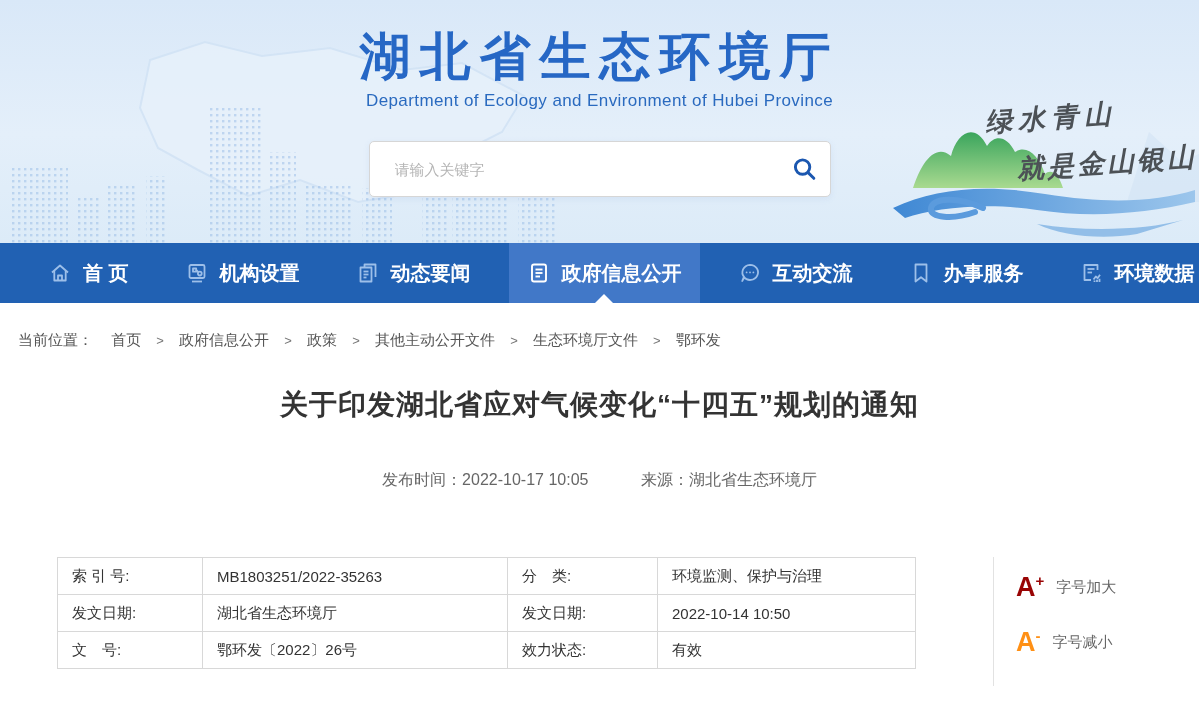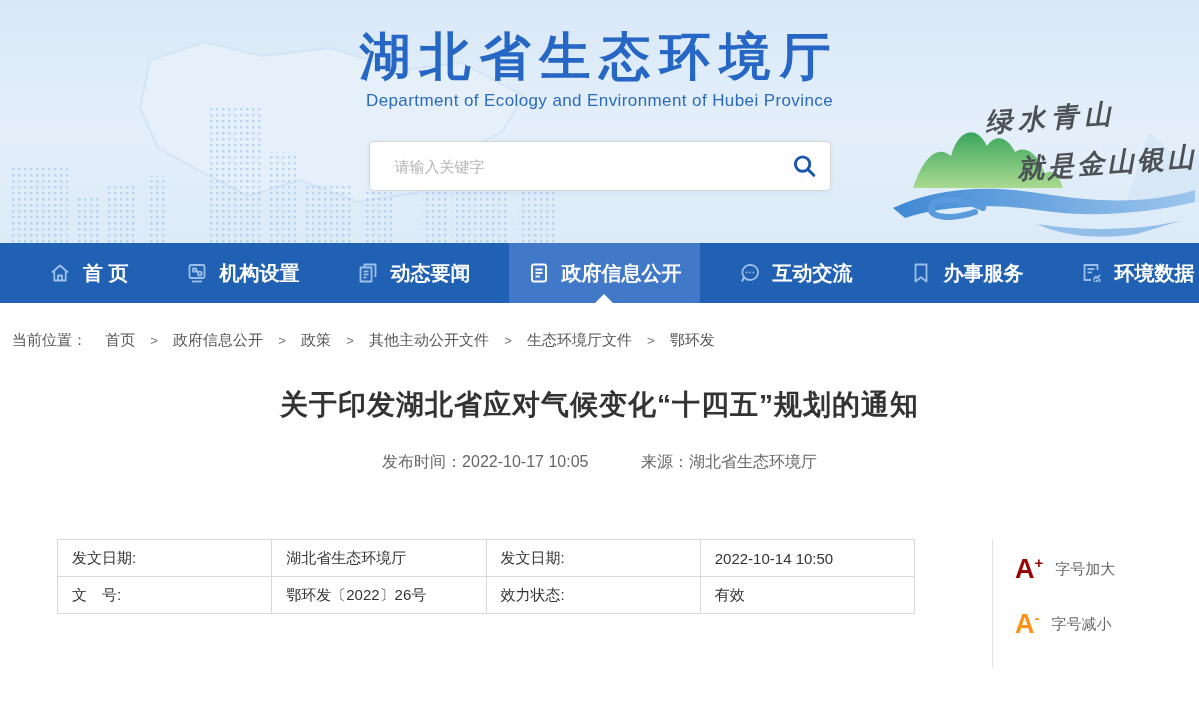--- a/index.html
+++ b/index.html
@@ -10,41 +10,41 @@
   .header { position:relative; height:243px; background:linear-gradient(180deg,#d9e8f8 0%,#e4effa 55%,#dcebf8 100%); overflow:hidden; }
   .decor-left { position:absolute; left:0; top:0; pointer-events:none; }
   .decor-right { position:absolute; right:0; top:92px; width:312px; height:151px; pointer-events:none; }
   .slogan-line { position:absolute; font-family:"DejaVu Serif",serif; font-style:italic; font-weight:bold; color:#4c5156; white-space:nowrap; transform:rotate(-4deg); }
   .slogan-1 { top:8px; left:98px; font-size:27px; letter-spacing:6px; }
   .slogan-2 { top:53px; left:130px; font-size:27px; letter-spacing:3px; }
 
   .header-center { position:absolute; left:50%; transform:translateX(-50%); top:28px; text-align:center; width:560px; }
   .site-title { font-family:"DejaVu Serif",serif; font-weight:bold; font-size:51px; letter-spacing:9px; color:#2667c5; line-height:1.1; }
   .site-subtitle { margin-top:7px; font-size:17px; color:#2a6abf; letter-spacing:0.4px; }
-  .search-box { position:relative; width:462px; height:50px; margin:30px auto 0; background:#fff; border:1px solid #d6d6d6; border-radius:5px; box-shadow:0 2px 6px rgba(120,160,210,.12);text-decoration:underline; }
+  .search-box { position:relative; width:462px; height:56px; margin:30px auto 0; background:#fff; border:1px solid #d6d6d6; border-radius:5px; box-shadow:0 2px 6px rgba(120,160,210,.12);text-decoration:underline; }
   .search-input { width:100%; height:100%; border:none; outline:none; background:transparent; padding:0 60px 0 25px; font-size:15px; color:#333; font-family:"Liberation Sans",sans-serif; }
   .search-input::placeholder { color:#b5b5b5; }
   .search-btn { position:absolute; right:12px; top:50%; transform:translateY(-50%); background:none; border:none; cursor:pointer; color:#1b57b0; display:flex; }
 
   
   .nav { display:flex; align-items:center; justify-content:space-between; height:60px; background:#2161b3; padding:0 30px; position:relative;gap:20px; }
   .nav-item { position:relative; display:flex; align-items:center; gap:11px; height:100%; padding:0 18px; color:#fff; font-size:20px; font-weight:bold; cursor:pointer; white-space:nowrap; }
   .nav-icon { display:flex; color:#9dbfe9; }
   .nav-item.active { background:#4178c8; }
   .nav-item.active .nav-icon { color:#fff; }
   .nav-item.active::after { content:""; position:absolute; bottom:0; left:50%; margin-left:-9px; width:0; height:0; border-left:9px solid transparent; border-right:9px solid transparent; border-bottom:9px solid #fff; }
 
   
-  .breadcrumb { padding:28px 0 10px 12px; font-size:15px; color:#555; }
+  .breadcrumb { padding:28px 0 10px 18px; font-size:15px; color:#555; }
   .crumb { color:#555; cursor:pointer; }
   .sep { margin:0 11px; color:#777; font-size:13px; }
 
   
   .article-title { margin-top:26px; text-align:center; font-size:28px; font-weight:bold; color:#333; letter-spacing:1px; }
-  .article-meta { margin-top:28px; text-align:center; font-size:16px; color:#666; }
+  .article-meta { margin-top:46px; text-align:center; font-size:16px; color:#666; }
   .meta-source { margin-left:48px; }
 
   
   .content { display:flex; align-items:flex-start; margin:66px 0 0 57px; }
   .info-table { border-collapse:collapse; width:858px; table-layout:fixed; background:#fff; }
   .info-table td { border:1px solid #d8d8d8; height:37px; font-size:15px; color:#333; padding:4px 10px 4px 14px; vertical-align:middle; }
   .col-l1 { width:145px; } .col-v1 { width:305px; } .col-l2 { width:150px; } .col-v2 { width:258px; }
 
   .tools { margin-left:77px; border-left:1px solid #e2e2e2; padding:16px 0 30px 22px; display:flex; flex-direction:column; gap:27px; min-width:170px; }
   .tool { display:flex; align-items:center; gap:12px; color:#666; font-size:15px; cursor:pointer; }
@@ -226,20 +226,26 @@
 
   <div class="article-meta">
     <span>发布时间：</span><span>2022-10-17 10:05</span>
     <span class="meta-source">来源：</span><span>湖北省生态环境厅</span>
   </div>
 
   <div class="content">
 
     <table class="info-table">
       <tbody>
+          <tr>
+        <td class="col-l1">索 引 号:</td>
+        <td class="col-v1">MB1803251/2022-35263</td>
+        <td class="col-l2">分　类:</td>
+        <td class="col-v2">环境监测、保护与治理</td>
+      </tr>
       <tr>
         <td>发文日期:</td>
         <td>湖北省生态环境厅</td>
         <td>发文日期:</td>
         <td>2022-10-14 10:50</td>
       </tr>
       <tr>
         <td>文　号:</td>
         <td>鄂环发〔2022〕26号</td>
         <td>效力状态:</td>

